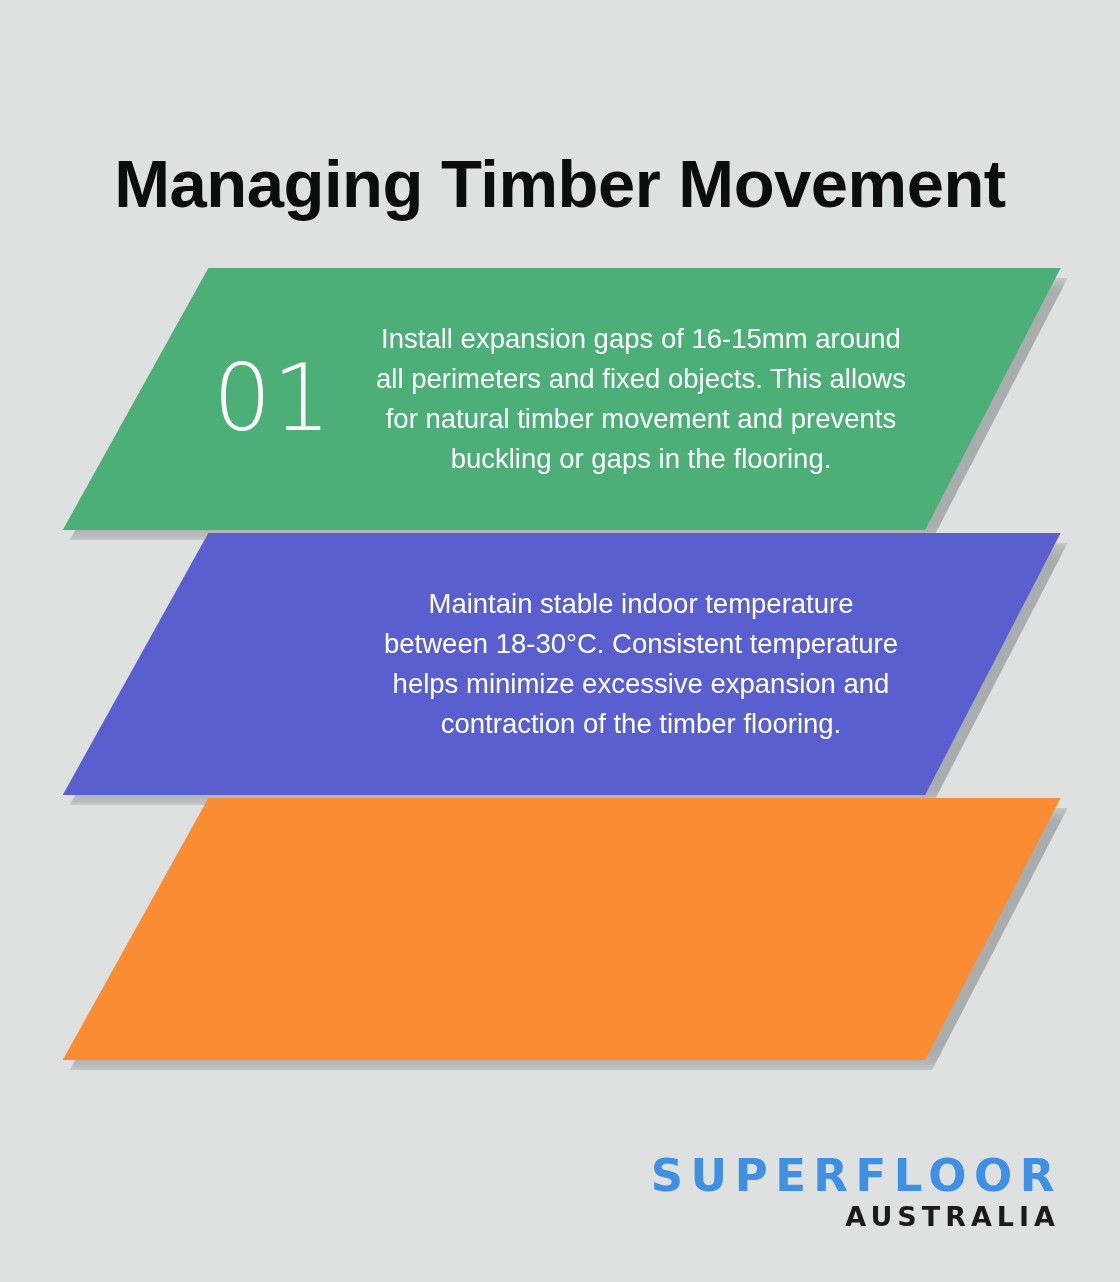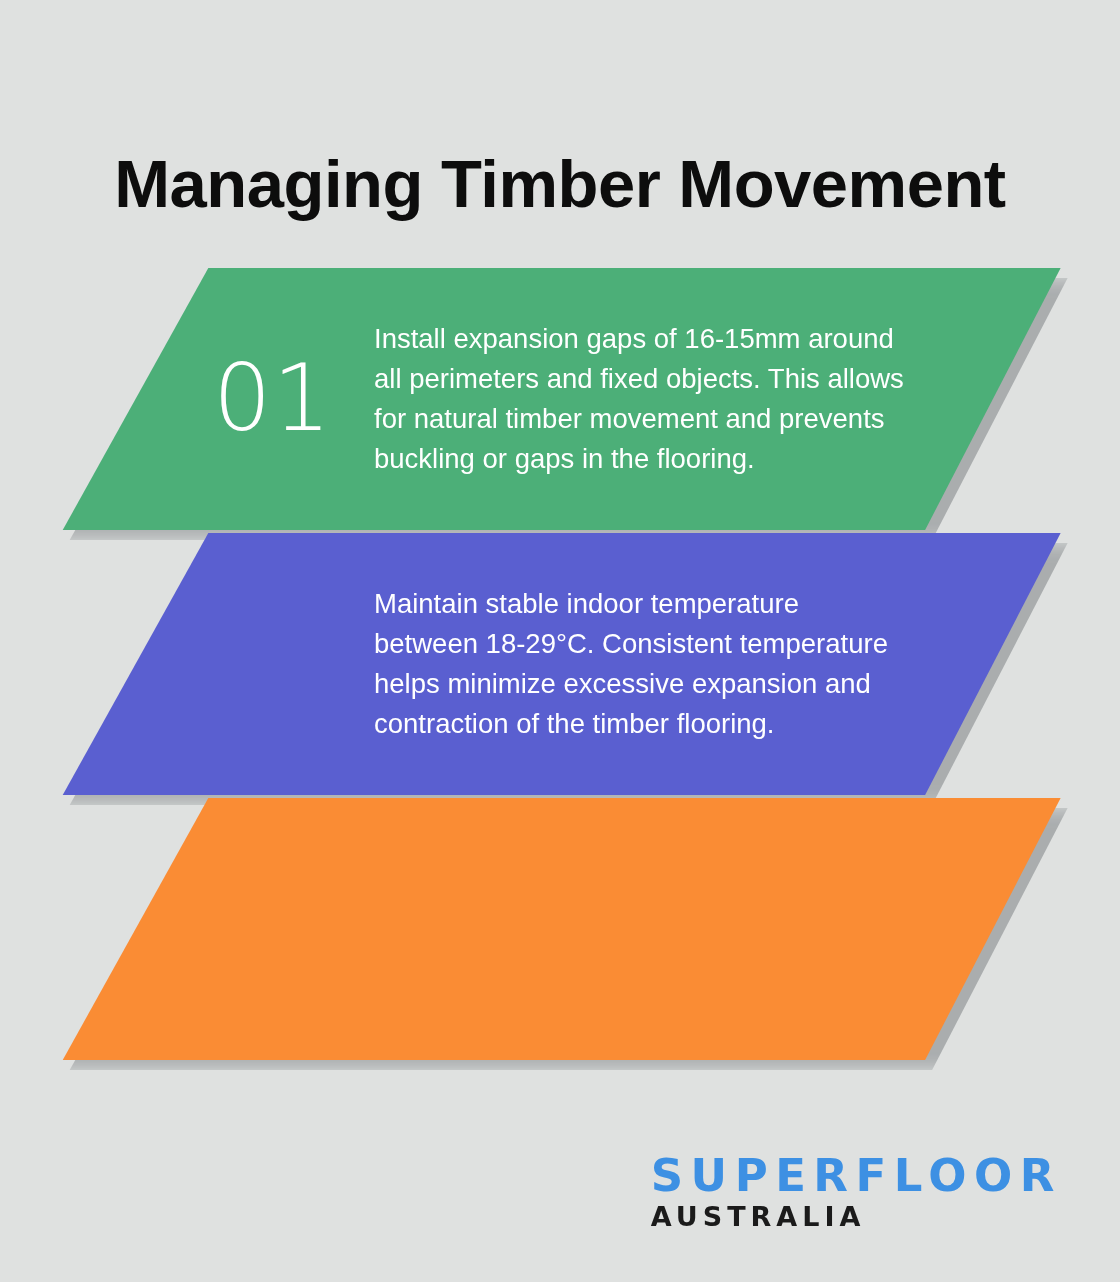--- a/index.html
+++ b/index.html
@@ -36,20 +36,21 @@
     white-space: nowrap;
   }
 
   
   .panels {
     position: absolute;
     left: 0;
     top: 268px;
     width: 891px;
     height: 790px;
+    text-align: center;
   }
 
   .panel {
     position: absolute;
     left: 0;
     width: 1120px;
     height: 262px;
   }
   .panel-1 { top: 0px; }
   .panel-2 { top: 265px; }
@@ -102,21 +103,21 @@
     font-family: "Liberation Sans", sans-serif;
   }
 
   .panel-3 .panel-text { width: 500px; }
 
   
   .logo {
     position: absolute;
     right: 58px;
     bottom: 52px;
-    text-align: left;
+    text-align: right;
     line-height: 1;
   }
   .logo-main {
     font-size: 45px;
     font-weight: bold;
     letter-spacing: 7.5px;
     color: #3d90e3;
     font-family: "DejaVu Sans", sans-serif;
     display: block;
   }
@@ -146,21 +147,21 @@
       <div class="panel-content">
         <div class="panel-number">01</div>
         <div class="panel-text">Install expansion gaps of 16-15mm around all perimeters and fixed objects. This allows for natural timber movement and prevents buckling or gaps in the flooring.</div>
       </div>
     </div>
 
     <div class="panel panel-2">
       <div class="panel-shadow"></div>
       <div class="panel-shape" style="background:#5a5fd0"></div>
       <div class="panel-content">
-        <div class="panel-text">Maintain stable indoor temperature between 18-29°C. Consistent temperature helps minimize excessive expansion and contraction of the timber flooring.</div>
+        <div class="panel-text">Maintain stable indoor temperature between 18-30°C. Consistent temperature helps minimize excessive expansion and contraction of the timber flooring.</div>
       </div>
     </div>
 
     <div class="panel panel-3">
       <div class="panel-shadow"></div>
       <div class="panel-shape" style="background:#fa8c34"></div>
       <div class="panel-content">
       </div>
     </div>
 

